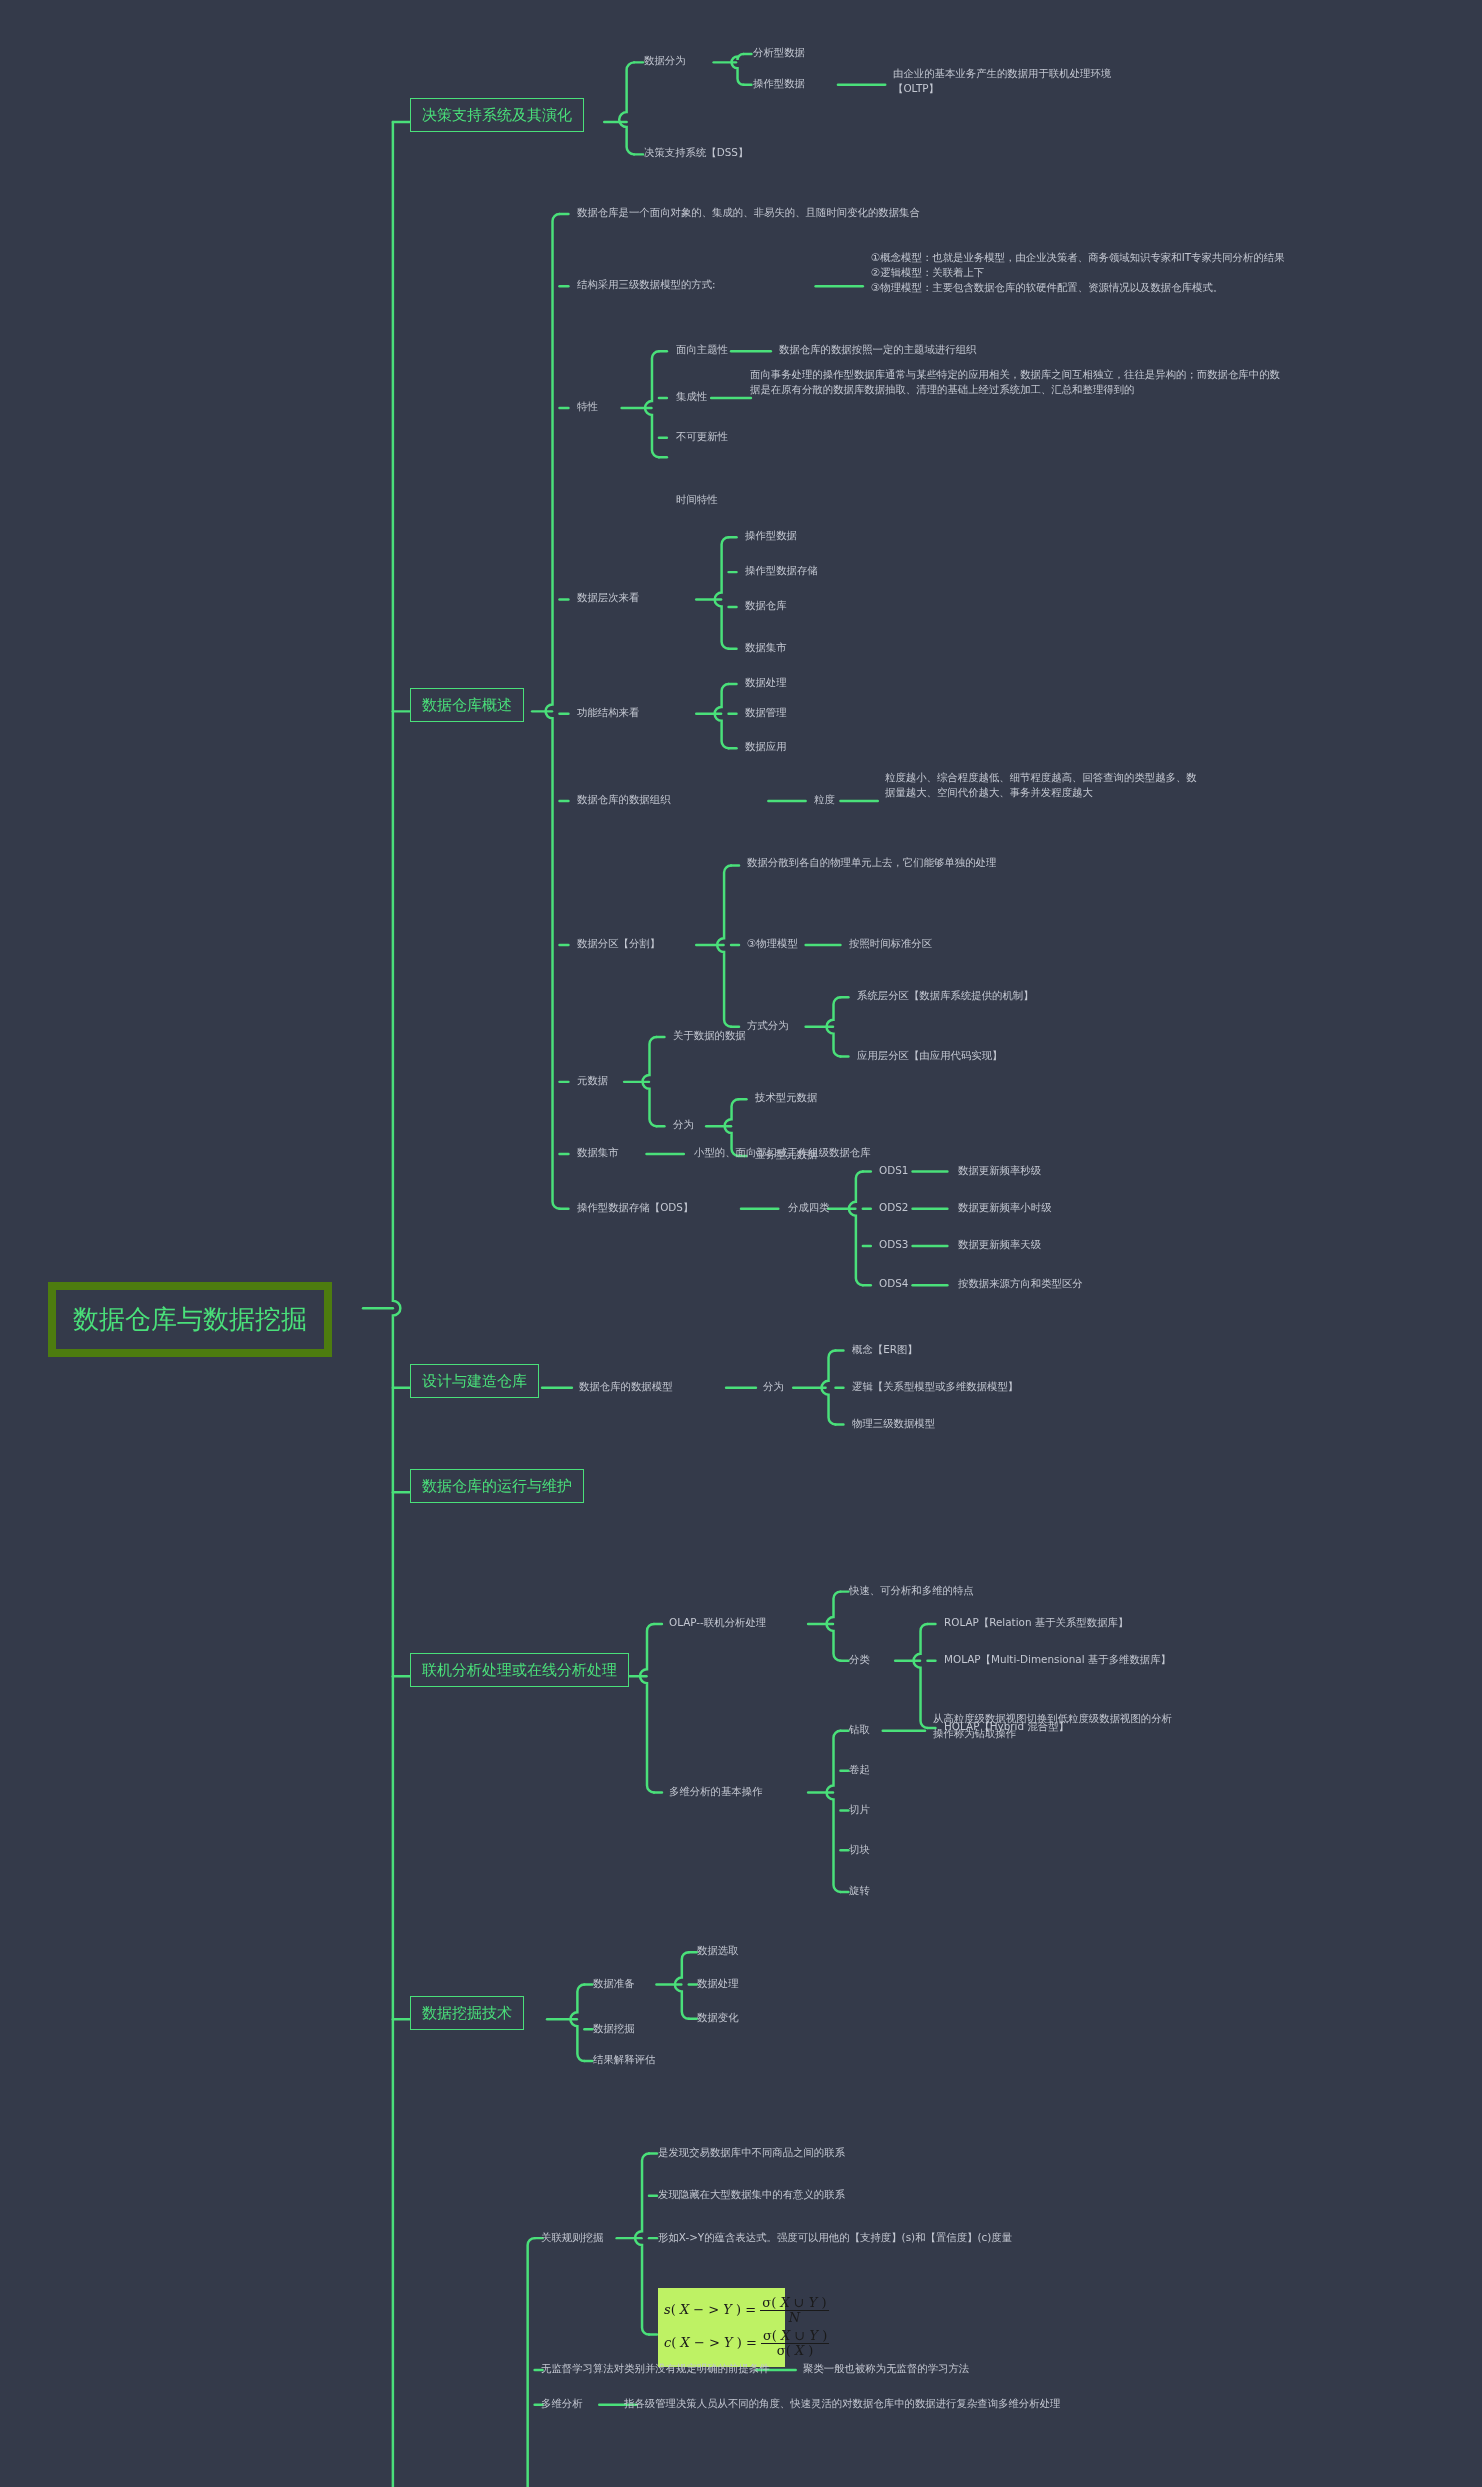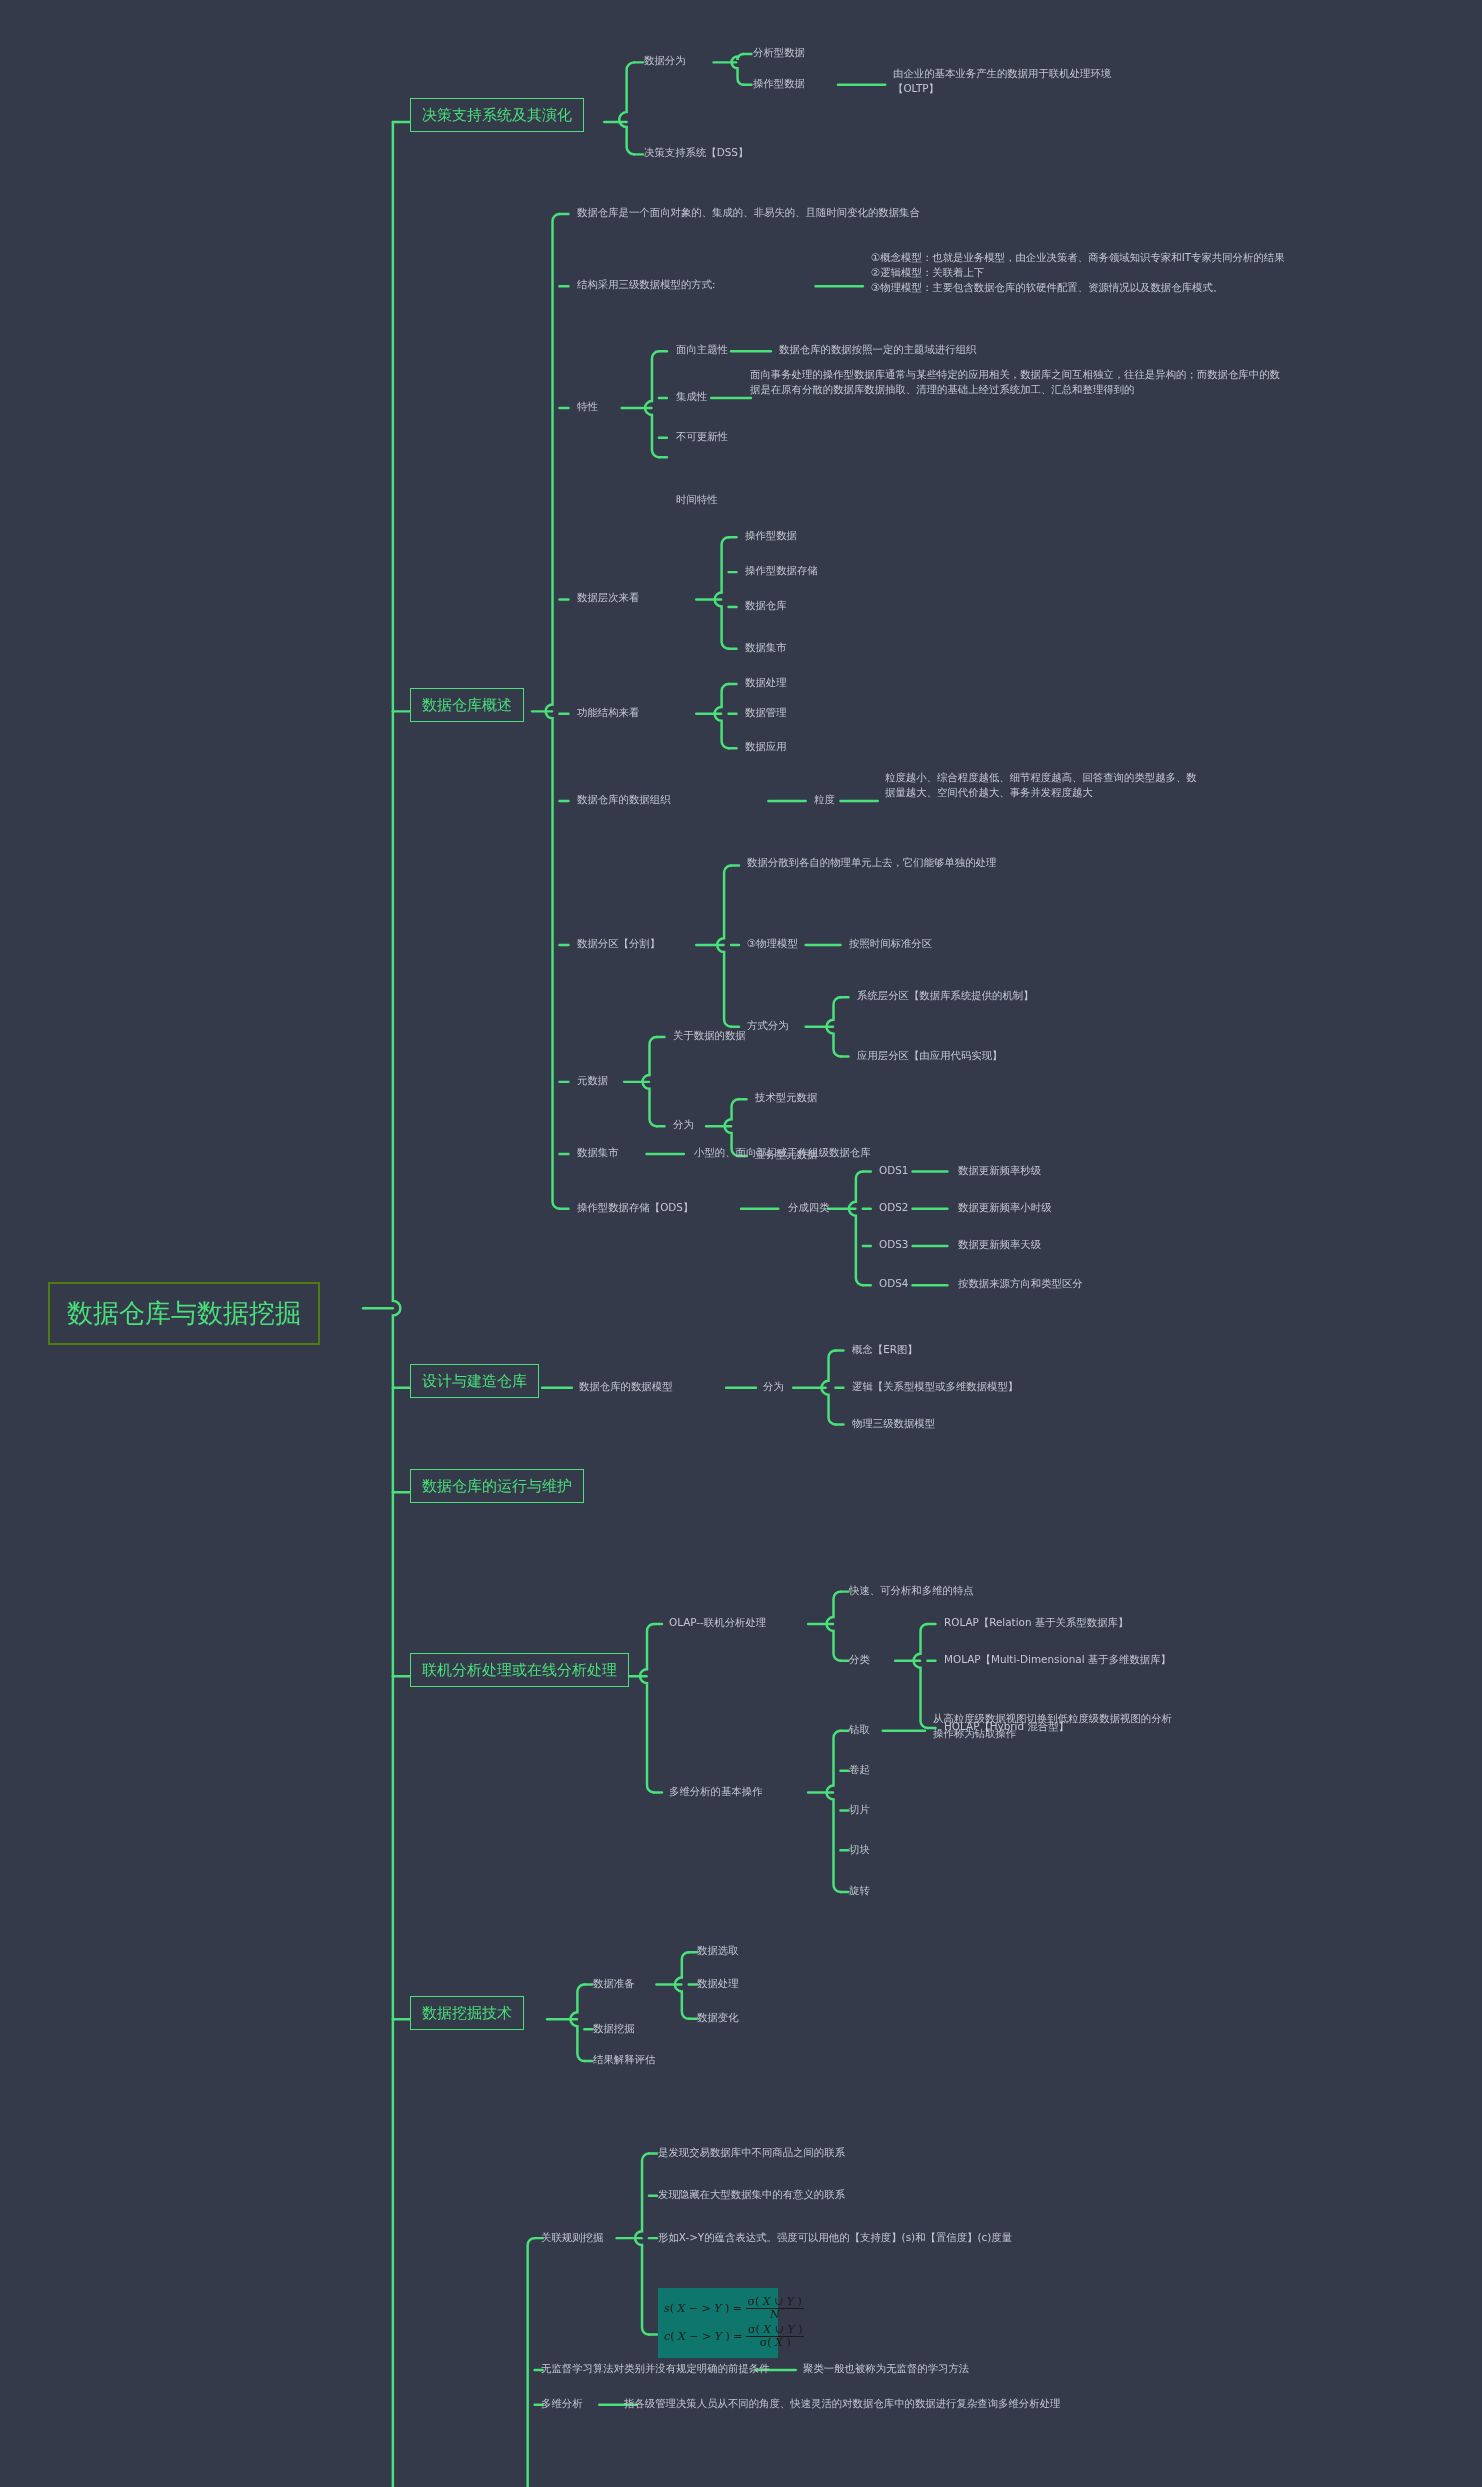--- a/index.html
+++ b/index.html
@@ -11,21 +11,21 @@
     position:relative;
     overflow:hidden;
   }
   #canvas{position:absolute;left:0;top:0;width:1482px;height:2857px;}
   svg#wires{position:absolute;left:0;top:0;width:1482px;height:2857px;pointer-events:none;}
 
   .node{position:absolute;box-sizing:border-box;}
 
   
   .root{
-    border:2px solid #4d7c0f;
+    border:8px solid #4d7c0f;
     color:#4ae07a;
     font-size:26px;
     line-height:1.25;
     padding:13px 17px;
     white-space:nowrap;
     background:#343a4a;
   }
   
   .lvl1{
     border:1.5px solid #4ae07a;
@@ -40,25 +40,25 @@
   .txt{
     color:#c3c7d1;
     font-size:10.4px;
     line-height:1.45;
     white-space:pre-line;
   }
   .txt.nowrap{white-space:nowrap;}
 
   .formula{
     position:absolute;
-    background:#0f766e;
+    background:#bef264;
     color:#1a1a1a;
     font-family:"DejaVu Serif","Liberation Serif",serif;
-    font-size:11px;
-    padding:5px 6px 6px 6px;
+    font-size:13px;
+    padding:5px 13px 6px 6px;
     line-height:1.1;
   }
   .frac{display:inline-block;vertical-align:middle;text-align:center;}
   .frac .num{display:block;border-bottom:0.5px solid #1a1a1a;padding:0 2px;}
   .frac .den{display:block;padding:0 2px;}
   .feq{white-space:nowrap;margin:3px 0;}
   .feq i{font-family:"DejaVu Serif","Liberation Serif",serif;}
 </style>
 </head>
 <body>

